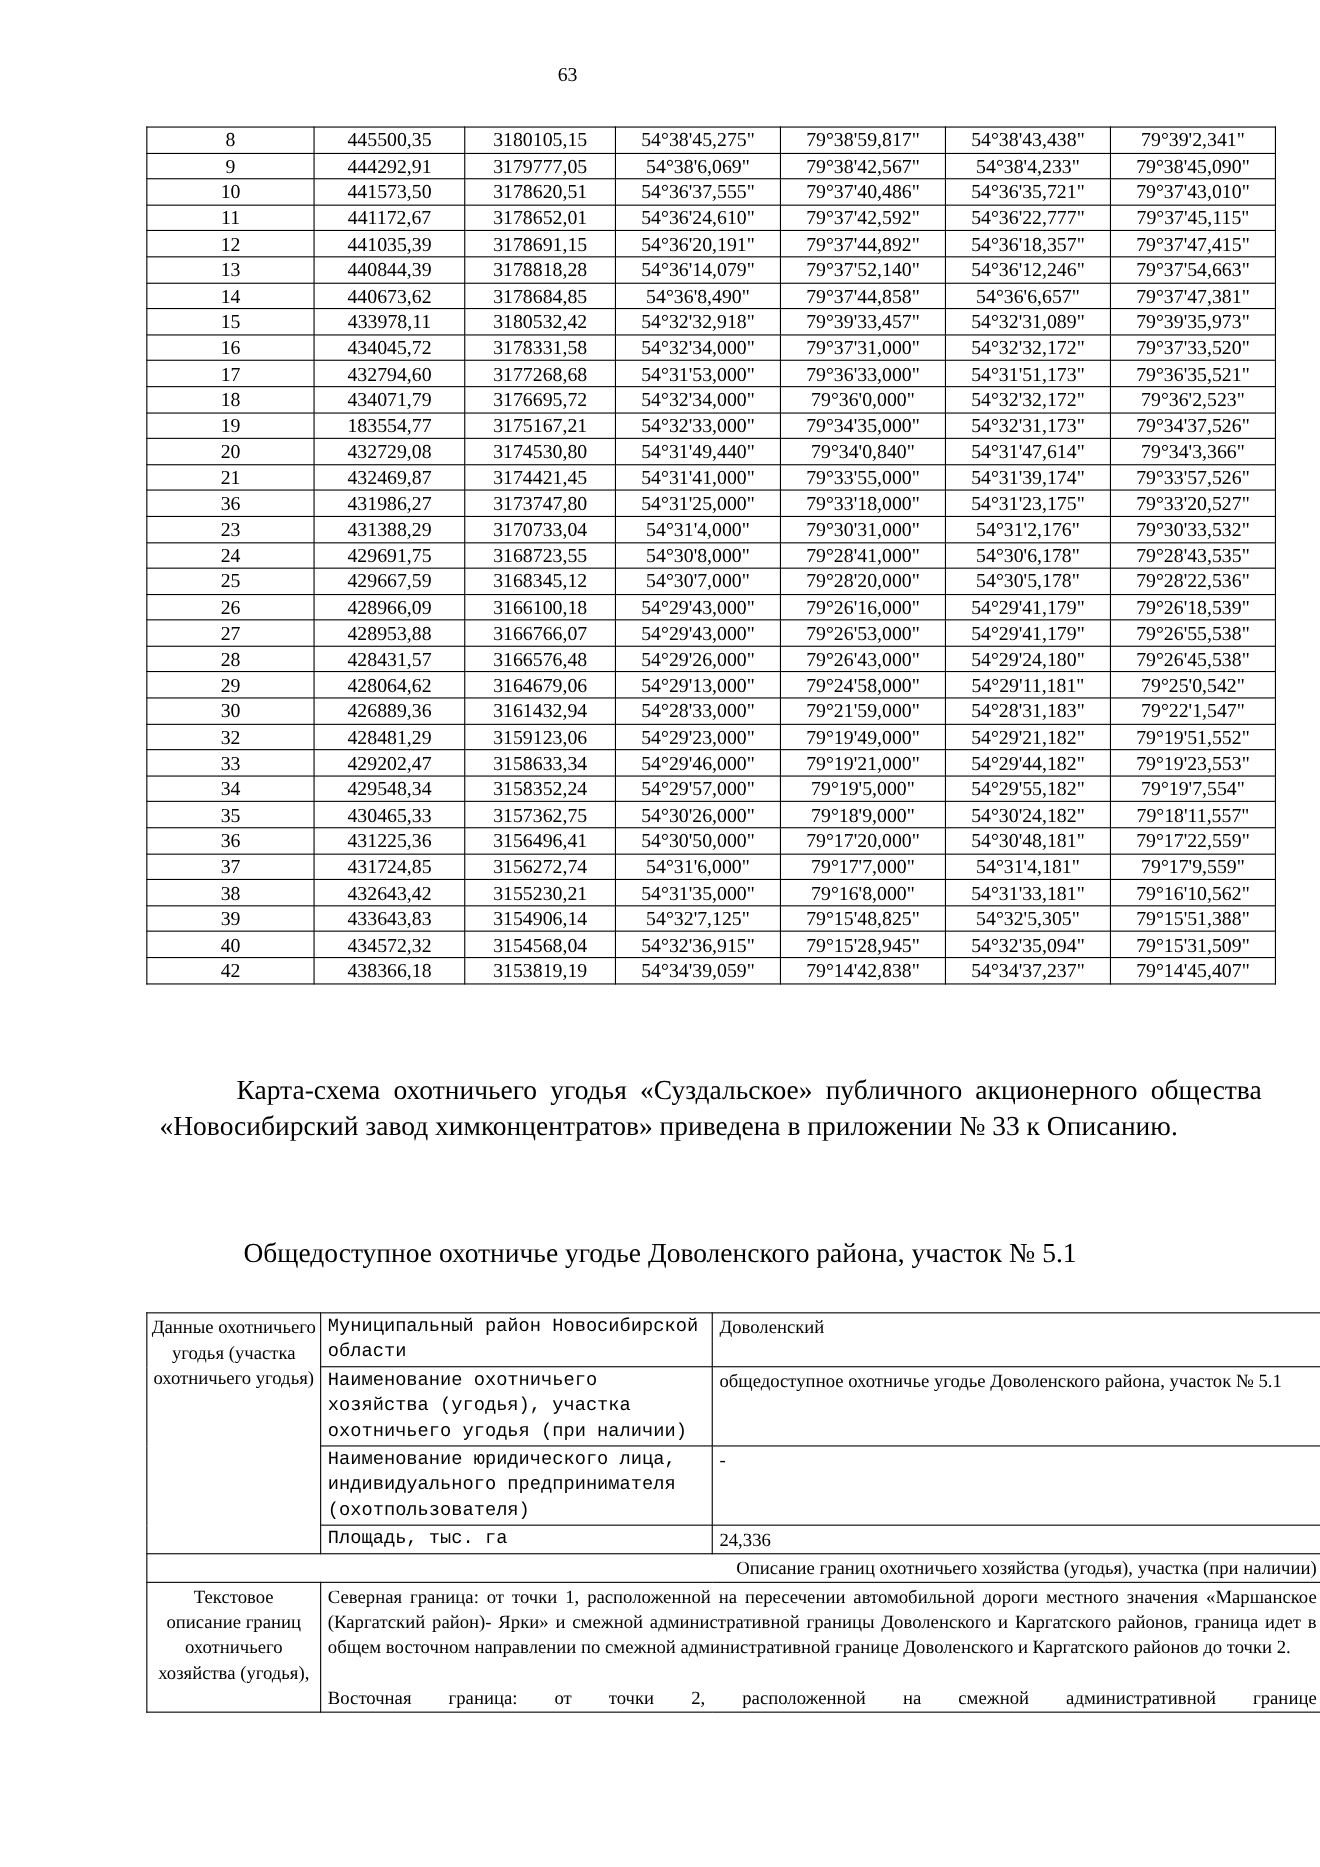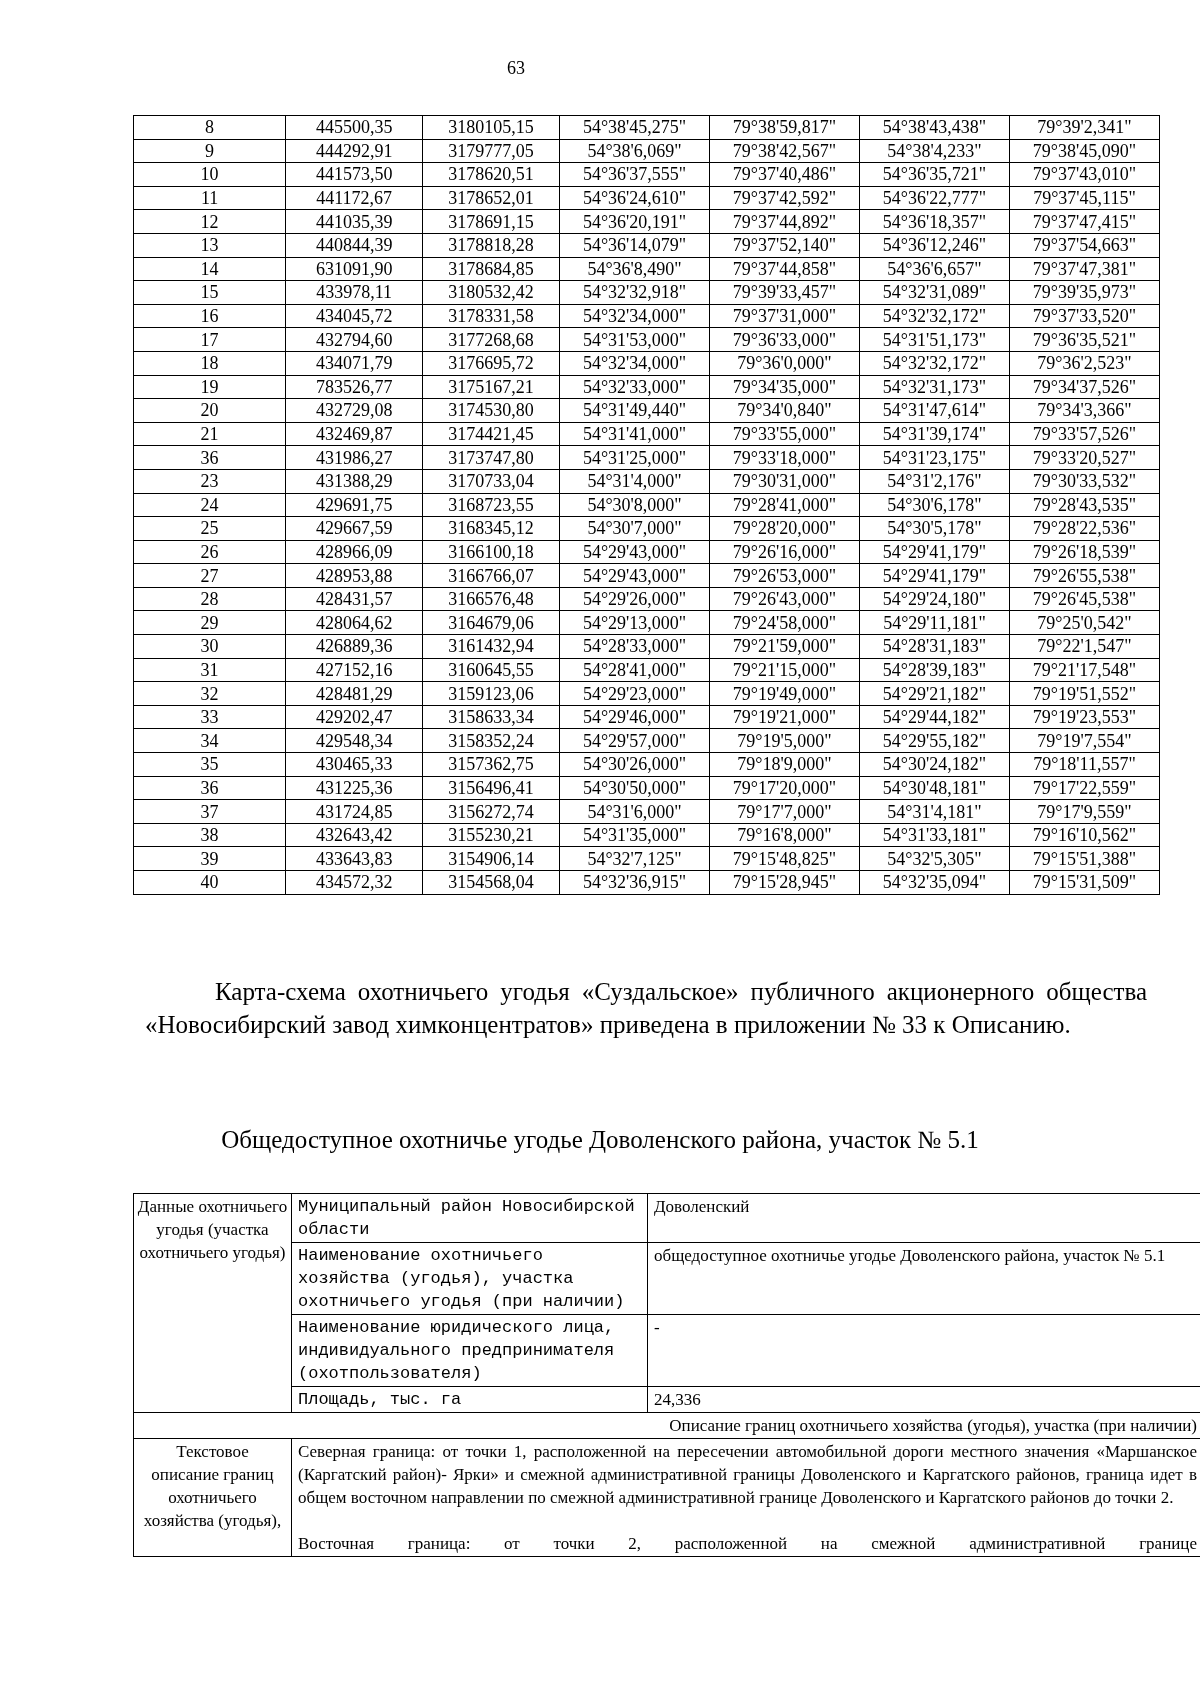--- a/index.html
+++ b/index.html
@@ -85,21 +85,21 @@
         <td>13</td>
         <td>440844,39</td>
         <td>3178818,28</td>
         <td>54°36'14,079"</td>
         <td>79°37'52,140"</td>
         <td>54°36'12,246"</td>
         <td>79°37'54,663"</td>
       </tr>
       <tr>
         <td>14</td>
-        <td>631091,90</td>
+        <td>440673,62</td>
         <td>3178684,85</td>
         <td>54°36'8,490"</td>
         <td>79°37'44,858"</td>
         <td>54°36'6,657"</td>
         <td>79°37'47,381"</td>
       </tr>
       <tr>
         <td>15</td>
         <td>433978,11</td>
         <td>3180532,42</td>
@@ -130,21 +130,21 @@
         <td>18</td>
         <td>434071,79</td>
         <td>3176695,72</td>
         <td>54°32'34,000"</td>
         <td>79°36'0,000"</td>
         <td>54°32'32,172"</td>
         <td>79°36'2,523"</td>
       </tr>
       <tr>
         <td>19</td>
-        <td>783526,77</td>
+        <td>183554,77</td>
         <td>3175167,21</td>
         <td>54°32'33,000"</td>
         <td>79°34'35,000"</td>
         <td>54°32'31,173"</td>
         <td>79°34'37,526"</td>
       </tr>
       <tr>
         <td>20</td>
         <td>432729,08</td>
         <td>3174530,80</td>
@@ -237,29 +237,20 @@
       <tr>
         <td>30</td>
         <td>426889,36</td>
         <td>3161432,94</td>
         <td>54°28'33,000"</td>
         <td>79°21'59,000"</td>
         <td>54°28'31,183"</td>
         <td>79°22'1,547"</td>
       </tr>
       <tr>
-        <td>31</td>
-        <td>427152,16</td>
-        <td>3160645,55</td>
-        <td>54°28'41,000"</td>
-        <td>79°21'15,000"</td>
-        <td>54°28'39,183"</td>
-        <td>79°21'17,548"</td>
-      </tr>
-      <tr>
         <td>32</td>
         <td>428481,29</td>
         <td>3159123,06</td>
         <td>54°29'23,000"</td>
         <td>79°19'49,000"</td>
         <td>54°29'21,182"</td>
         <td>79°19'51,552"</td>
       </tr>
       <tr>
         <td>33</td>
@@ -326,20 +317,29 @@
       </tr>
       <tr>
         <td>40</td>
         <td>434572,32</td>
         <td>3154568,04</td>
         <td>54°32'36,915"</td>
         <td>79°15'28,945"</td>
         <td>54°32'35,094"</td>
         <td>79°15'31,509"</td>
       </tr>
+      <tr>
+        <td>42</td>
+        <td>438366,18</td>
+        <td>3153819,19</td>
+        <td>54°34'39,059"</td>
+        <td>79°14'42,838"</td>
+        <td>54°34'37,237"</td>
+        <td>79°14'45,407"</td>
+      </tr>
     </tbody>
 </table>
 
 <div class="para p1"><span class="indent"></span><span>Карта-схема охотничьего угодья «Суздальское» публичного акционерного общества «Новосибирский завод химконцентратов» приведена в приложении № 33 к Описанию.</span></div>
 
 <div class="heading">Общедоступное охотничье угодье Доволенского района, участок № 5.1</div>
 
 <table class="info">
   <tbody>
       <tr>

